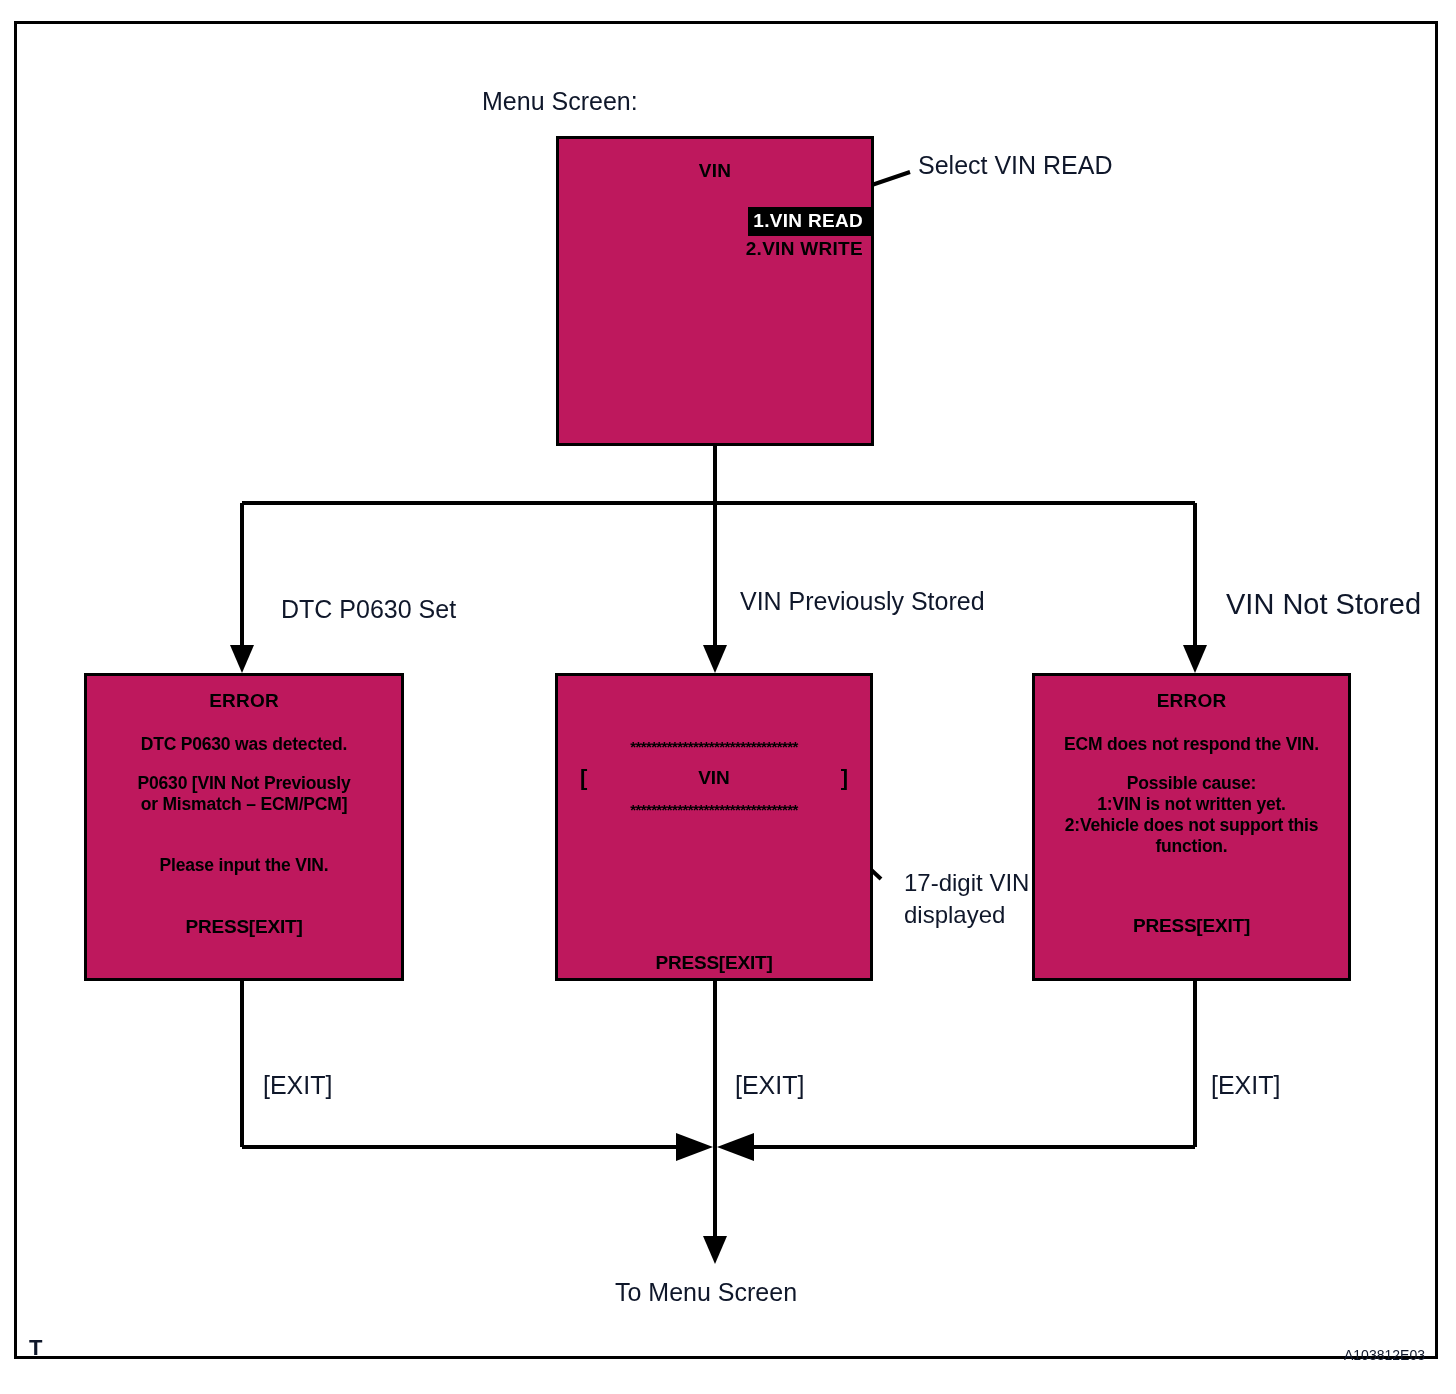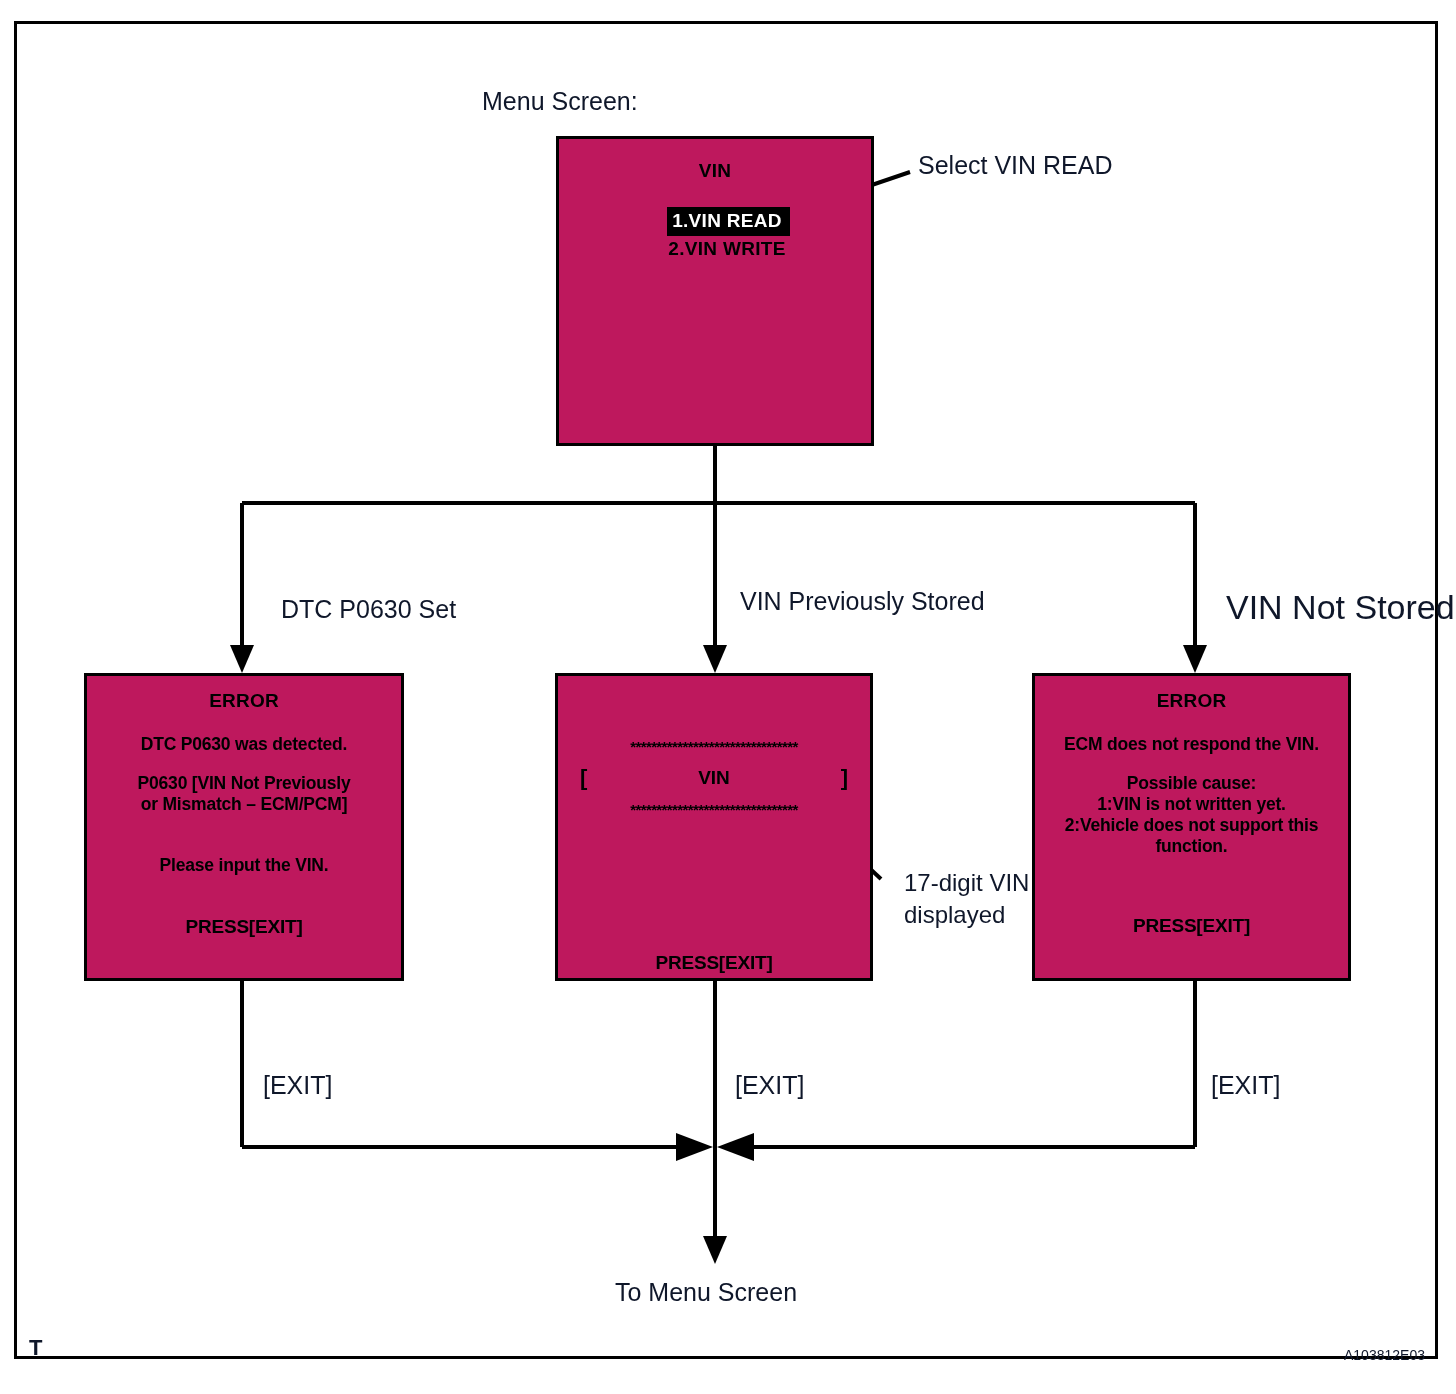--- a/index.html
+++ b/index.html
@@ -70,21 +70,21 @@
     left: 556px;
     top: 136px;
     width: 318px;
     height: 310px;
   }
   #menu-screen .stitle {
     margin-top: 21px;
   }
   #menu-list {
     margin-top: 25px;
-    text-align: center;
+    text-align: right;
     padding-left: 27px;
   }
   #menu-item-read {
     display: inline-block;
     background: #000000;
     color: #ffffff;
     font-size: 19px;
     padding: 3px 8px 4px 5px;
     letter-spacing: 0.3px;
   }
@@ -127,21 +127,21 @@
   .press {
     font-size: 19px;
     letter-spacing: -0.2px;
   }
 
   
   #menu-screen-label { left: 482px; top: 86px;  font-size: 25px; }
   #select-vin-read   { left: 918px; top: 150px; font-size: 25px; }
   #br-dtc            { left: 281px; top: 594px; font-size: 25px; }
   #br-stored         { left: 740px; top: 586px; font-size: 25px; }
-  #br-notstored      { left: 1226px; top: 586px; font-size: 34px; }
+  #br-notstored      { left: 1226px; top: 586px; font-size: 29px; }
   #vin17-note        { left: 904px; top: 867px; font-size: 24px; line-height: 1.32; white-space: normal; width: 170px;}
   #exit-left         { left: 263px;  top: 1070px; font-size: 25px; }
   #exit-mid          { left: 735px;  top: 1070px; font-size: 25px; }
   #exit-right        { left: 1211px; top: 1070px; font-size: 25px; }
   #to-menu-screen    { left: 615px;  top: 1277px; font-size: 25px; text-align: center; }
   #corner-t          { left: 29px;   top: 1334px; font-size: 22px; font-weight: bold; }
   #figure-id         { left: 1344px; top: 1347px; font-size: 14px; }
 </style>
 </head>
 <body>

